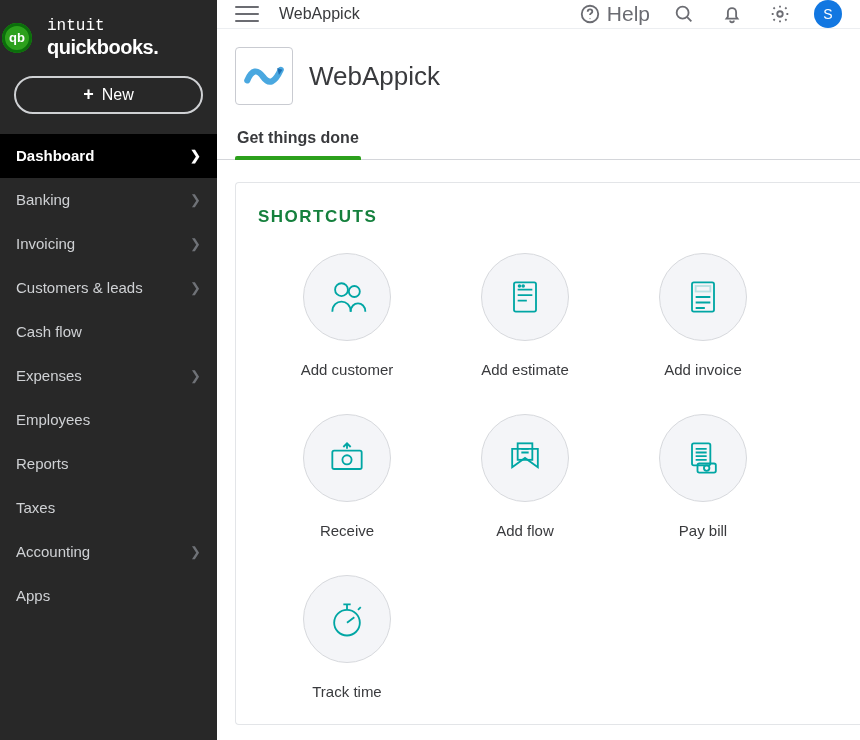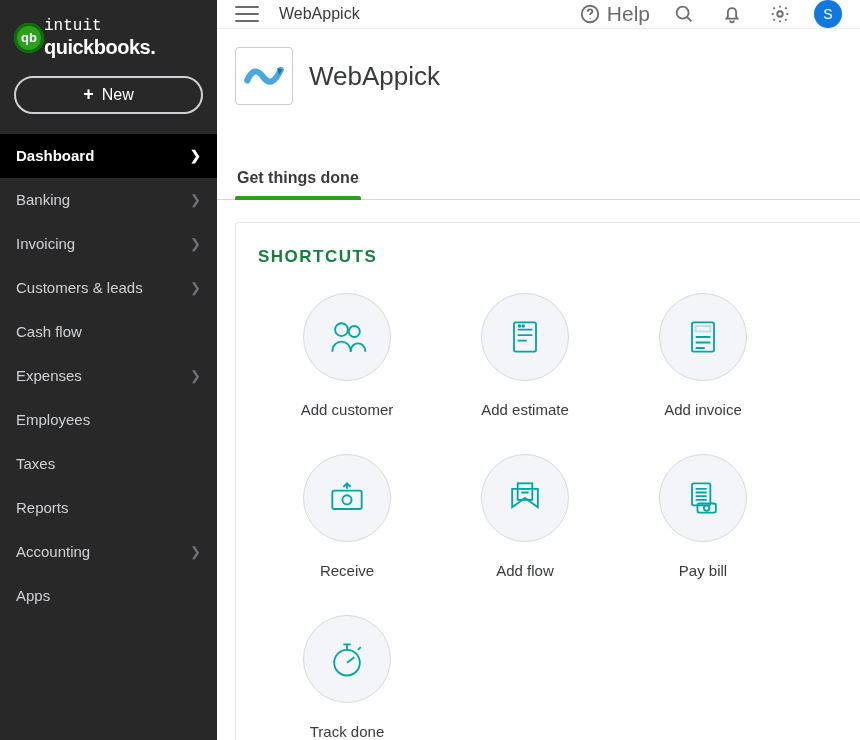--- a/index.html
+++ b/index.html
@@ -12,21 +12,21 @@
   }
   
   .sidebar {
     width: 217px;
     background: #282828;
     color: #cfd1d4;
     display: flex;
     flex-direction: column;
     flex-shrink: 0;
   }
-  .logo-zone { padding: 18px 14px 10px 14px; display:flex; align-items:center; gap:0; }
+  .logo-zone { padding: 18px 14px 10px 2px; display:flex; align-items:center; gap:15px; }
   .logo-badge {
     width:30px; height:30px; border-radius:50%;
     background:#2ca01c; position:relative; display:flex; align-items:center; justify-content:center;
     box-shadow: 0 0 0 3px #0b6e0b inset;
   }
   .logo-badge span { color:#fff; font-weight:700; font-size:13px; }
   .logo-text { color:#fff; font-size:14px; line-height:1.1; }
   .logo-text .brand { font-size:20px; font-weight:600; letter-spacing:-0.5px; }
   .new-btn-wrap { padding: 8px 14px 20px 14px; }
   .new-btn {
@@ -69,21 +69,21 @@
   
   .company-header { padding:18px 18px 0 18px; display:flex; align-items:center; gap:16px; }
   .company-logo {
     width:58px; height:58px; border:1px solid #c9cbd1; border-radius:4px;
     display:flex; align-items:center; justify-content:center; background:#fff;
   }
   .company-name { font-size:26px; font-weight:400; }
   
   .tabs { padding:24px 18px 0 18px; border-bottom:1px solid #d4d6da; display:flex; gap:40px; }
   .tab { padding:0 2px 12px 2px; font-size:16px; color:#8d9096; cursor:pointer; position:relative; }
-  .tab.active { color:#393a3d; font-weight:600;margin-top:40px; }
+  .tab.active { color:#393a3d; font-weight:600; }
   .tab.active::after {
     content:""; position:absolute; left:0; right:0; bottom:-1px; height:4px; background:#2ca01c; border-radius:2px 2px 0 0;
   }
   
   .content { padding:22px 0 0 18px; display:flex; flex-direction:column; gap:24px; }
   .card {
     border:1px solid #e3e5e8; border-radius:4px; background:#fff;
     padding:24px 22px; box-shadow: 0 0 0 rgba(0,0,0,0);
   }
   .card.cut { border-right:none; border-top-right-radius:0; border-bottom-right-radius:0; }
@@ -145,24 +145,24 @@
         <span>Cash flow</span>
       </div>
       <div class="nav-item">
         <span>Expenses</span>
         <span class="chev">❯</span>
       </div>
       <div class="nav-item">
         <span>Employees</span>
       </div>
       <div class="nav-item">
+        <span>Reports</span>
+      </div>
+      <div class="nav-item">
         <span>Taxes</span>
-      </div>
-      <div class="nav-item">
-        <span>Reports</span>
       </div>
       <div class="nav-item">
         <span>Accounting</span>
         <span class="chev">❯</span>
       </div>
       <div class="nav-item">
         <span>Apps</span>
       </div>
     </nav>
 </aside>
@@ -288,21 +288,21 @@
           </div>
           <div class="shortcut">
             <div class="circle">
               <svg viewBox="0 0 48 48" class="ic">
                 <circle cx="24" cy="28" r="14"></circle>
                 <path d="M24 28 L32 22"></path>
                 <path d="M20 8h8M24 8v6"></path>
                 <path d="M36 14l3-3"></path>
               </svg>
             </div>
-            <span class="label">Track done</span>
+            <span class="label">Track time</span>
           </div>
         </div>
     </section>
     <div class="row2" style="margin-right:0;">
       <section class="card small" style="min-width:350px;">
         
       </section>
       <section class="card small cut">
         
         

